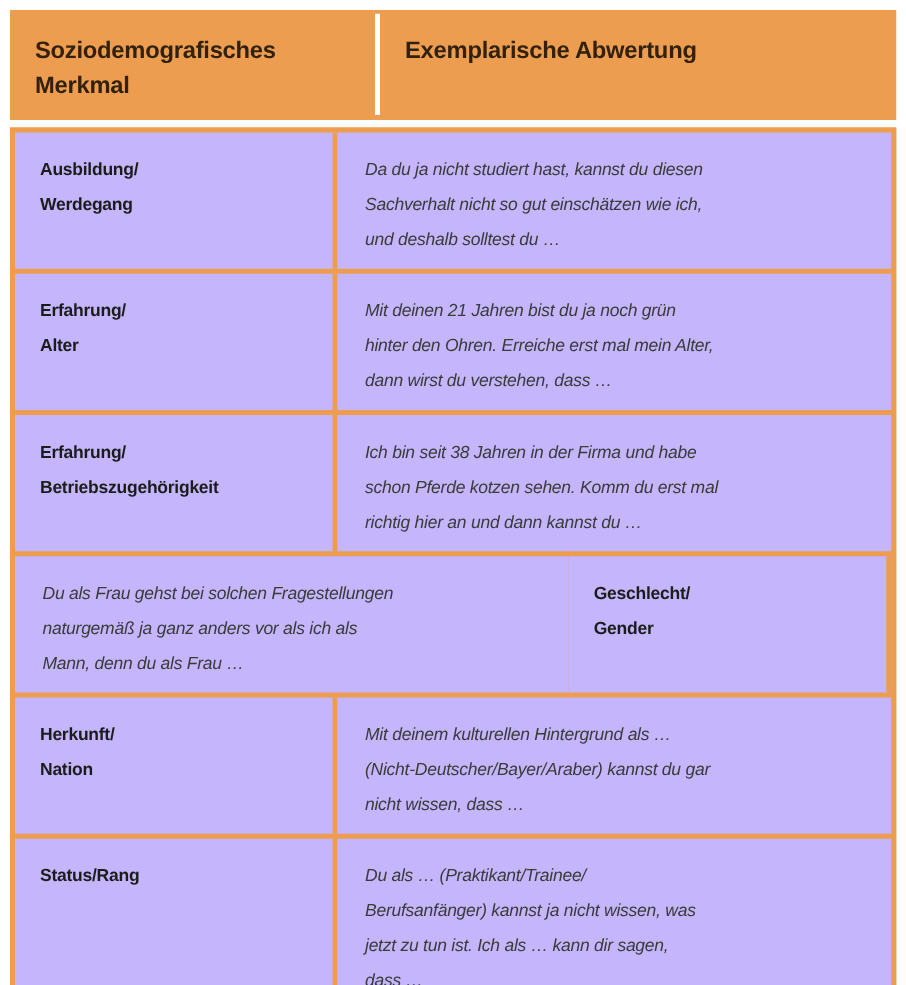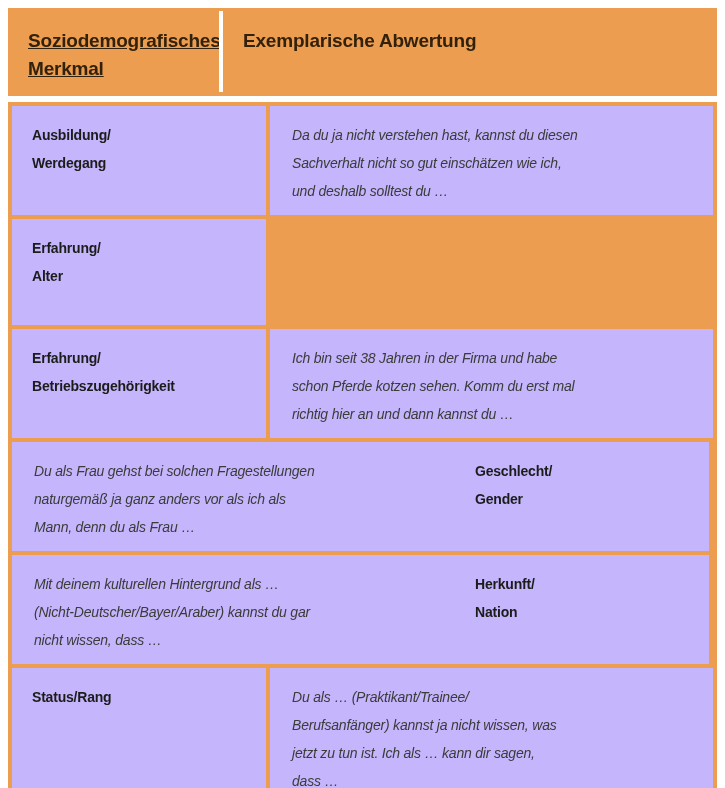--- a/index.html
+++ b/index.html
@@ -27,21 +27,21 @@
   .header-cell {
     box-sizing: border-box;
     padding: 19px 14px 0 20px;
     font-weight: bold;
     font-size: 19px;
     line-height: 28px;
     color: #32210C;
     letter-spacing: -0.2px;
     white-space: pre-line;
   }
-  .header-cell.col1 { width: 211px; text-decoration: underline; }
+  .header-cell.col1 { width: 292px; }
   .header-cell.col2 { flex: 1; }
   .header-divider {
     width: 4px;
     background: #ffffff;
     margin: 3px 0 4px 0;
   }
   
   .table {
     width: 709px;
     box-sizing: border-box;
@@ -92,52 +92,55 @@
 Merkmal</div>
     <div class="header-divider"></div>
     <div class="header-cell col2">Exemplarische Abwertung</div>
   </div>
 
   <div class="table">
 
     <div class="row h1">
       <div class="cell merkmal">Ausbildung/
 Werdegang</div>
-      <div class="cell abwertung">Da du ja nicht verstehen hast, kannst du diesen
+      <div class="cell abwertung">Da du ja nicht studiert hast, kannst du diesen
 Sachverhalt nicht so gut einschätzen wie ich,
 und deshalb solltest du …</div>
     </div>
 
     <div class="row h2">
       <div class="cell merkmal">Erfahrung/
 Alter</div>
+      <div class="cell abwertung">Mit deinen 21 Jahren bist du ja noch grün
+hinter den Ohren. Erreiche erst mal mein Alter,
+dann wirst du verstehen, dass …</div>
     </div>
 
     <div class="row h3">
       <div class="cell merkmal">Erfahrung/
 Betriebszugehörigkeit</div>
       <div class="cell abwertung">Ich bin seit 38 Jahren in der Firma und habe
 schon Pferde kotzen sehen. Komm du erst mal
 richtig hier an und dann kannst du …</div>
     </div>
 
     <div class="row h4">
       <div class="cell abwertung">Du als Frau gehst bei solchen Fragestellungen
 naturgemäß ja ganz anders vor als ich als
 Mann, denn du als Frau …</div>
       <div class="cell merkmal">Geschlecht/
 Gender</div>
     </div>
 
     <div class="row h5">
+      <div class="cell merkmal">Herkunft/
+Nation</div>
       <div class="cell abwertung">Mit deinem kulturellen Hintergrund als …
 (Nicht-Deutscher/Bayer/Araber) kannst du gar
 nicht wissen, dass …</div>
-      <div class="cell merkmal">Herkunft/
-Nation</div>
     </div>
 
     <div class="row h6">
       <div class="cell merkmal">Status/Rang</div>
       <div class="cell abwertung">Du als … (Praktikant/Trainee/
 Berufsanfänger) kannst ja nicht wissen, was
 jetzt zu tun ist. Ich als … kann dir sagen,
 dass …</div>
     </div>
 

